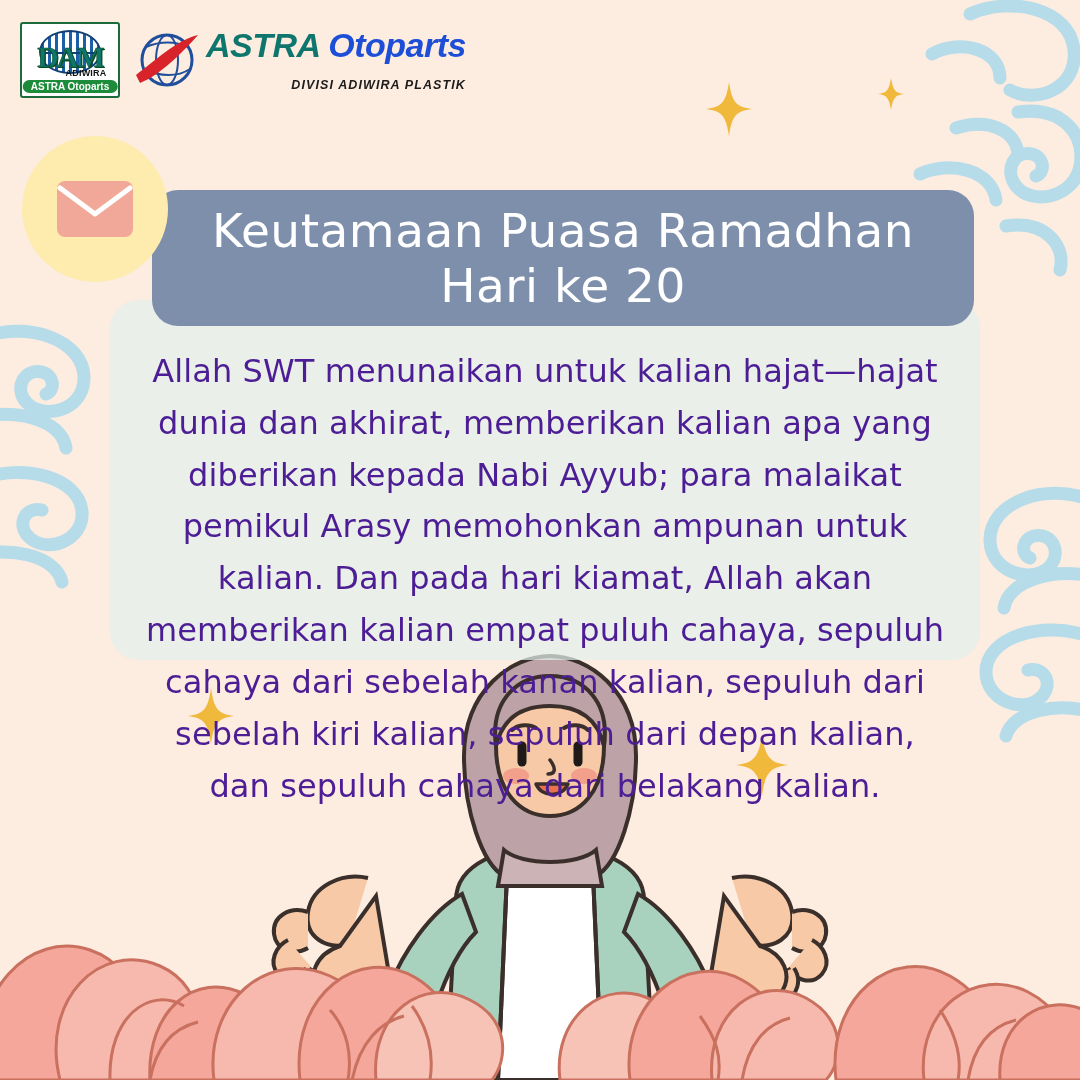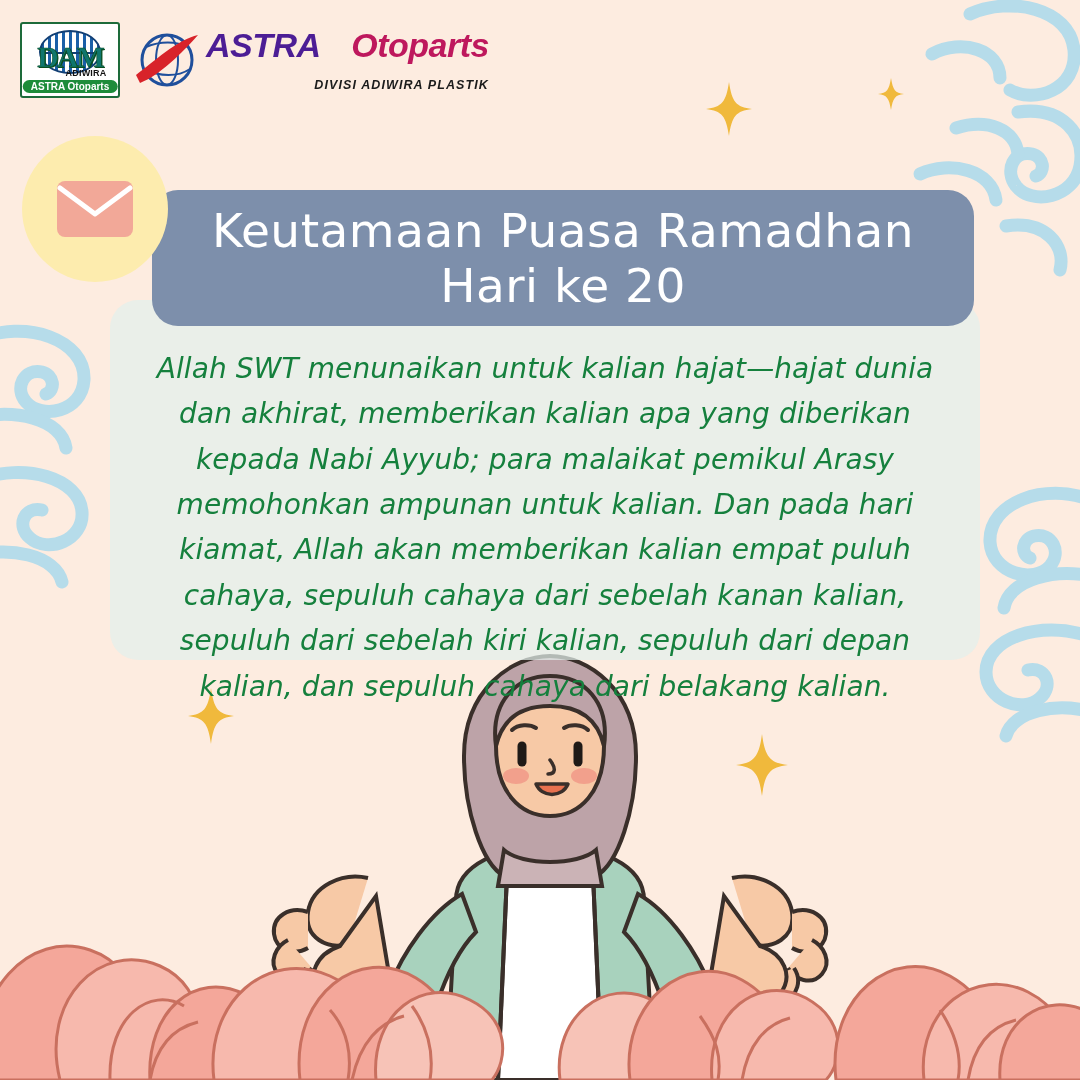--- a/index.html
+++ b/index.html
@@ -85,22 +85,22 @@
     padding: 1px 8px;
     border-radius: 8px;
     white-space: nowrap;
   }
   .astra-block { position: relative; display: flex; align-items: center; gap: 6px; }
   .astra-swoosh { position: relative; width: 66px; height: 62px; }
   .astra-word {
     font-size: 34px; font-weight: 700; font-style: italic;
     letter-spacing: -0.5px; line-height: 1;
   }
-  .astra-word .a { color: #4c1d95; }
-  .astra-word .o { color: #be185d; margin-left: 23px; }
+  .astra-word .a { color: #0f766e; }
+  .astra-word .o { color: #1d4ed8; }
   .astra-divisi {
     font-size: 12.5px; font-style: italic; font-weight: 700;
     color: #1b1b1b; letter-spacing: 1.1px; margin-top: 16px;
     text-align: right;
   }
 
   
   .env-circle {
     position: absolute;
     left: 22px; top: 136px;
@@ -137,27 +137,26 @@
   .body-card {
     position: absolute;
     left: 110px; top: 300px;
     width: 870px; height: 360px;
     background: rgba(226,240,236,0.72);
     border-radius: 28px;
     z-index: 20;
     padding: 46px 32px 18px 32px;
   }
   .body-text {
-    color: #15803d;
-    font-size: 28px;
+    color: #4c1d95;
+    font-size: 32px;
     line-height: 1.62;
     text-align: center;
     font-family: "DejaVu Sans", sans-serif;
     letter-spacing: 0.1px;
-    font-style: italic;
   }
 
   
   .character { position: absolute; left: 250px; bottom: 0; z-index: 15; }
 
   
   .flowers { position: absolute; left: 0; bottom: 0; z-index: 18; pointer-events: none; }
 </style>
 </head>
 <body>

